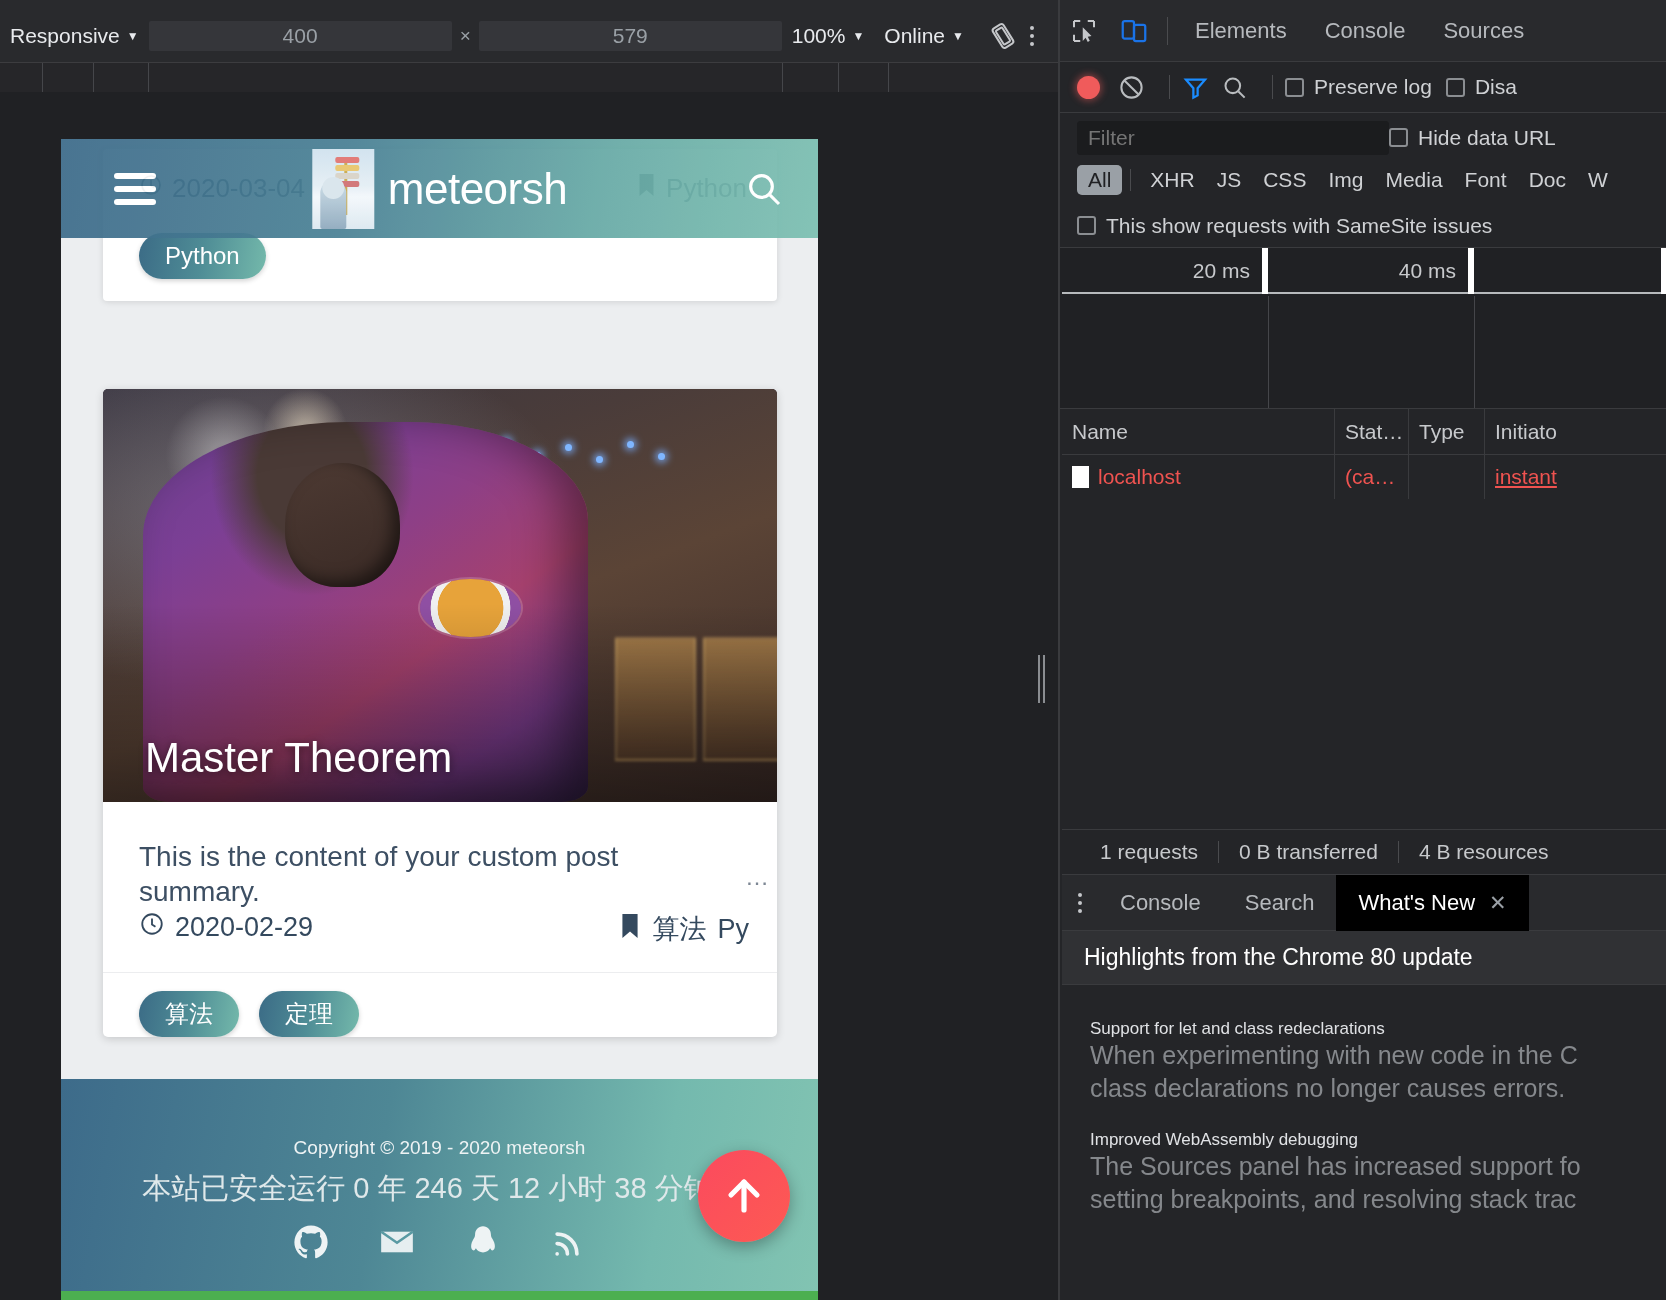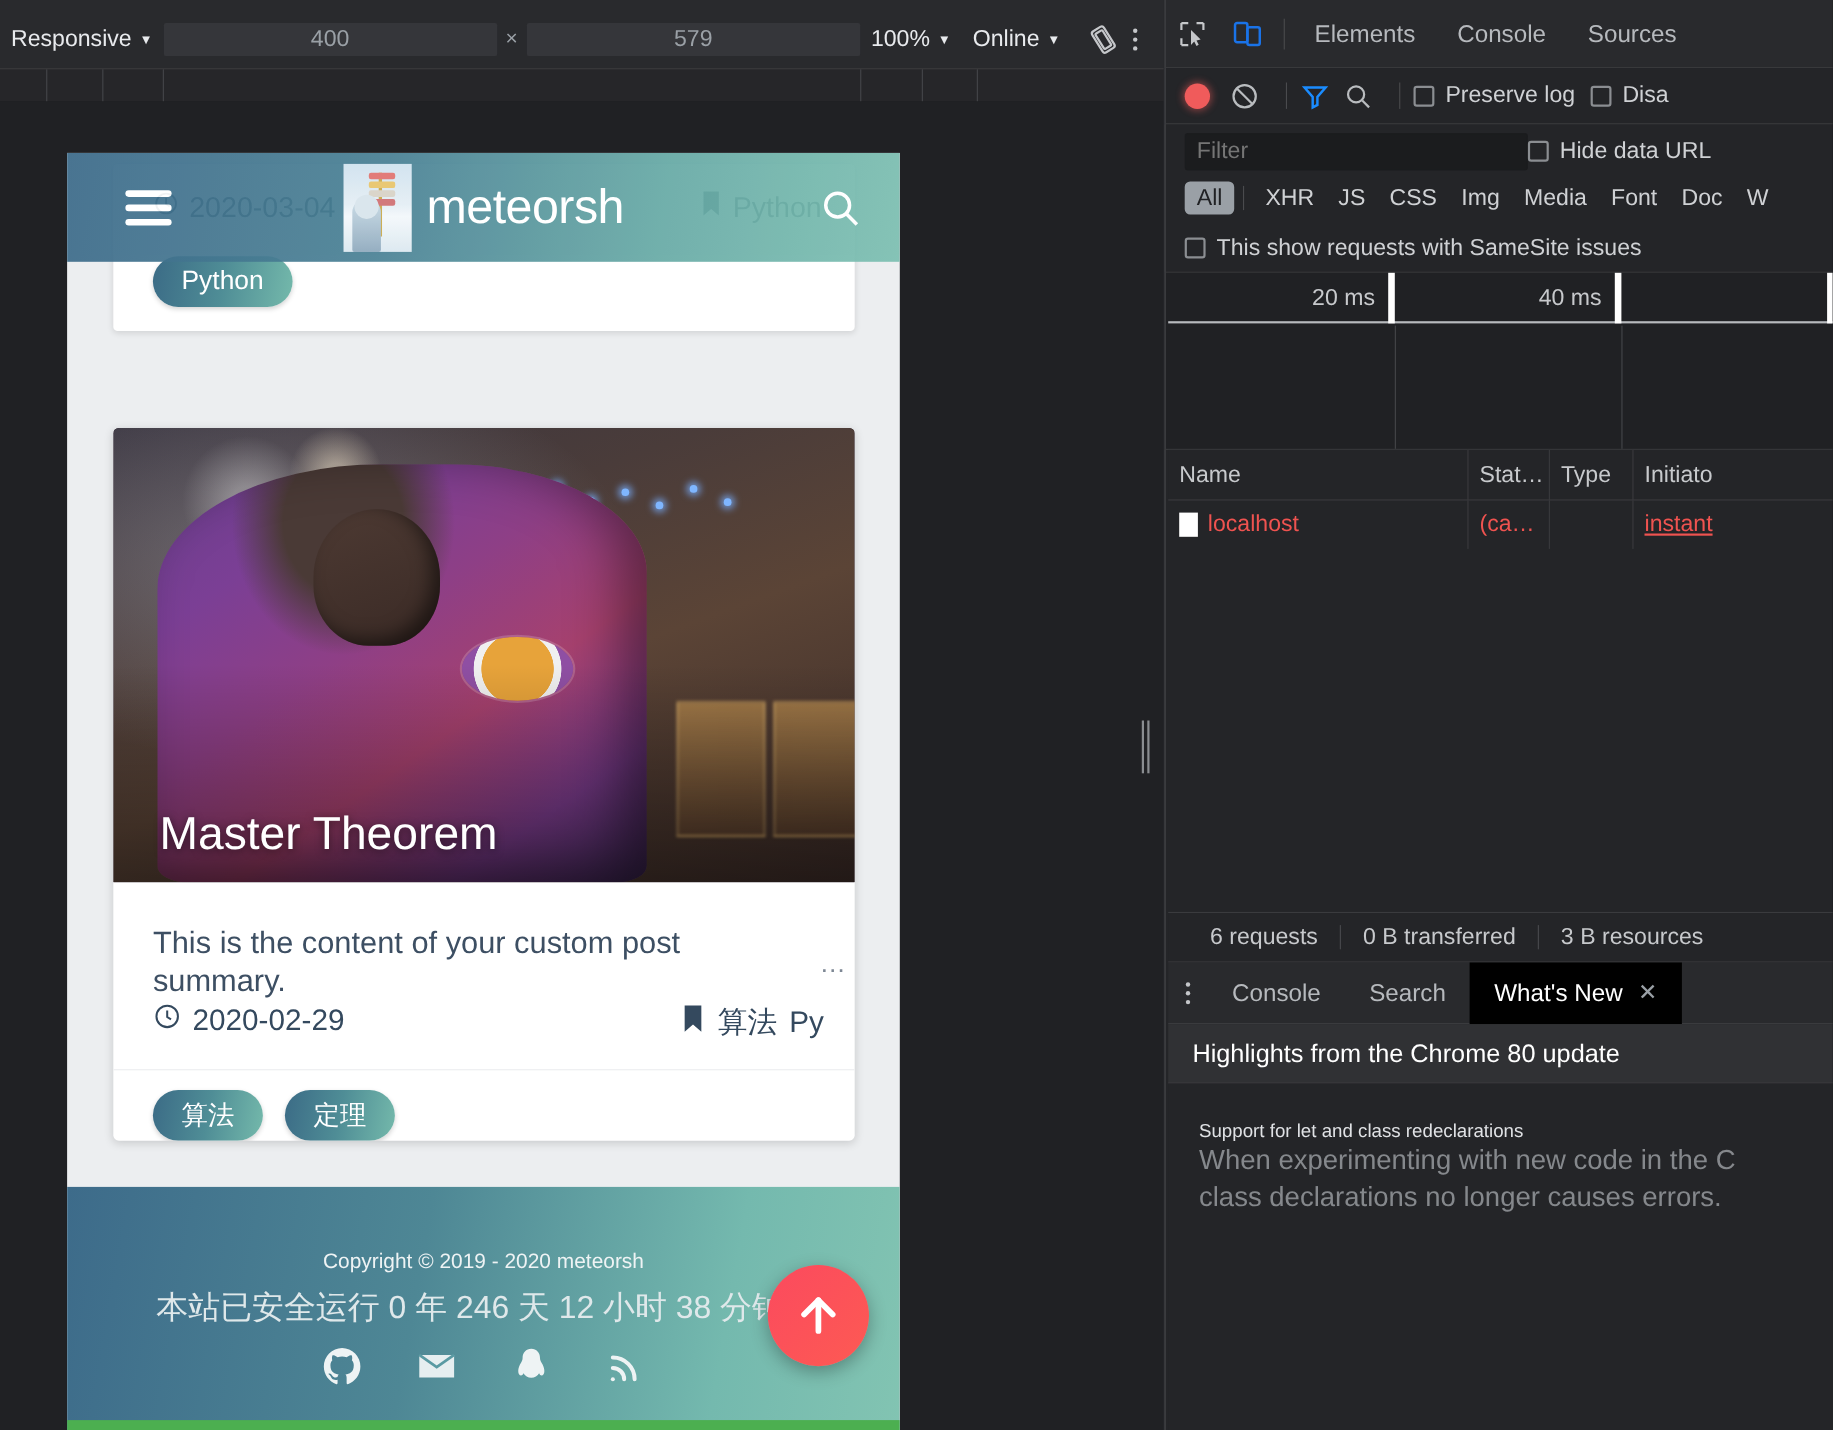--- a/index.html
+++ b/index.html
@@ -688,25 +688,25 @@
         </span>
         <span class="td" style="width:74px">(ca…</span>
         <span class="td" style="width:76px"></span>
         <span class="td" style="width:182px">
           <a>instant</a>
         </span>
       </div>
     </div>
 
     <div class="dt-statusbar">
-      <span class="sb-item">6 requests</span>
+      <span class="sb-item">1 requests</span>
       <span class="sb-sep"></span>
       <span class="sb-item">0 B transferred</span>
       <span class="sb-sep"></span>
-      <span class="sb-item">3 B resources</span>
+      <span class="sb-item">4 B resources</span>
     </div>
 
     <div class="drawer-tabbar">
       <span class="dk-kebab">
           <i></i>
           <i></i>
           <i></i>
         </span>
       <span class="dw-tab">Console</span>
       <span class="dw-tab">Search</span>
@@ -719,17 +719,22 @@
     <div class="wn-head">
       <span>Highlights from the Chrome 80 update</span>
     </div>
 
     <div class="wn-body">
       <div class="wn-item">
         <div class="wn-title">Support for let and class redeclarations</div>
         <div class="wn-desc">When experimenting with new code in the C</div>
         <div class="wn-desc">class declarations no longer causes errors.</div>
       </div>
+      <div class="wn-item">
+        <div class="wn-title">Improved WebAssembly debugging</div>
+        <div class="wn-desc">The Sources panel has increased support fo</div>
+        <div class="wn-desc">setting breakpoints, and resolving stack trac</div>
+      </div>
     </div>
 
     <div class="dt-vertbar"></div>
   </div>
 </div>
 
 </body></html>

